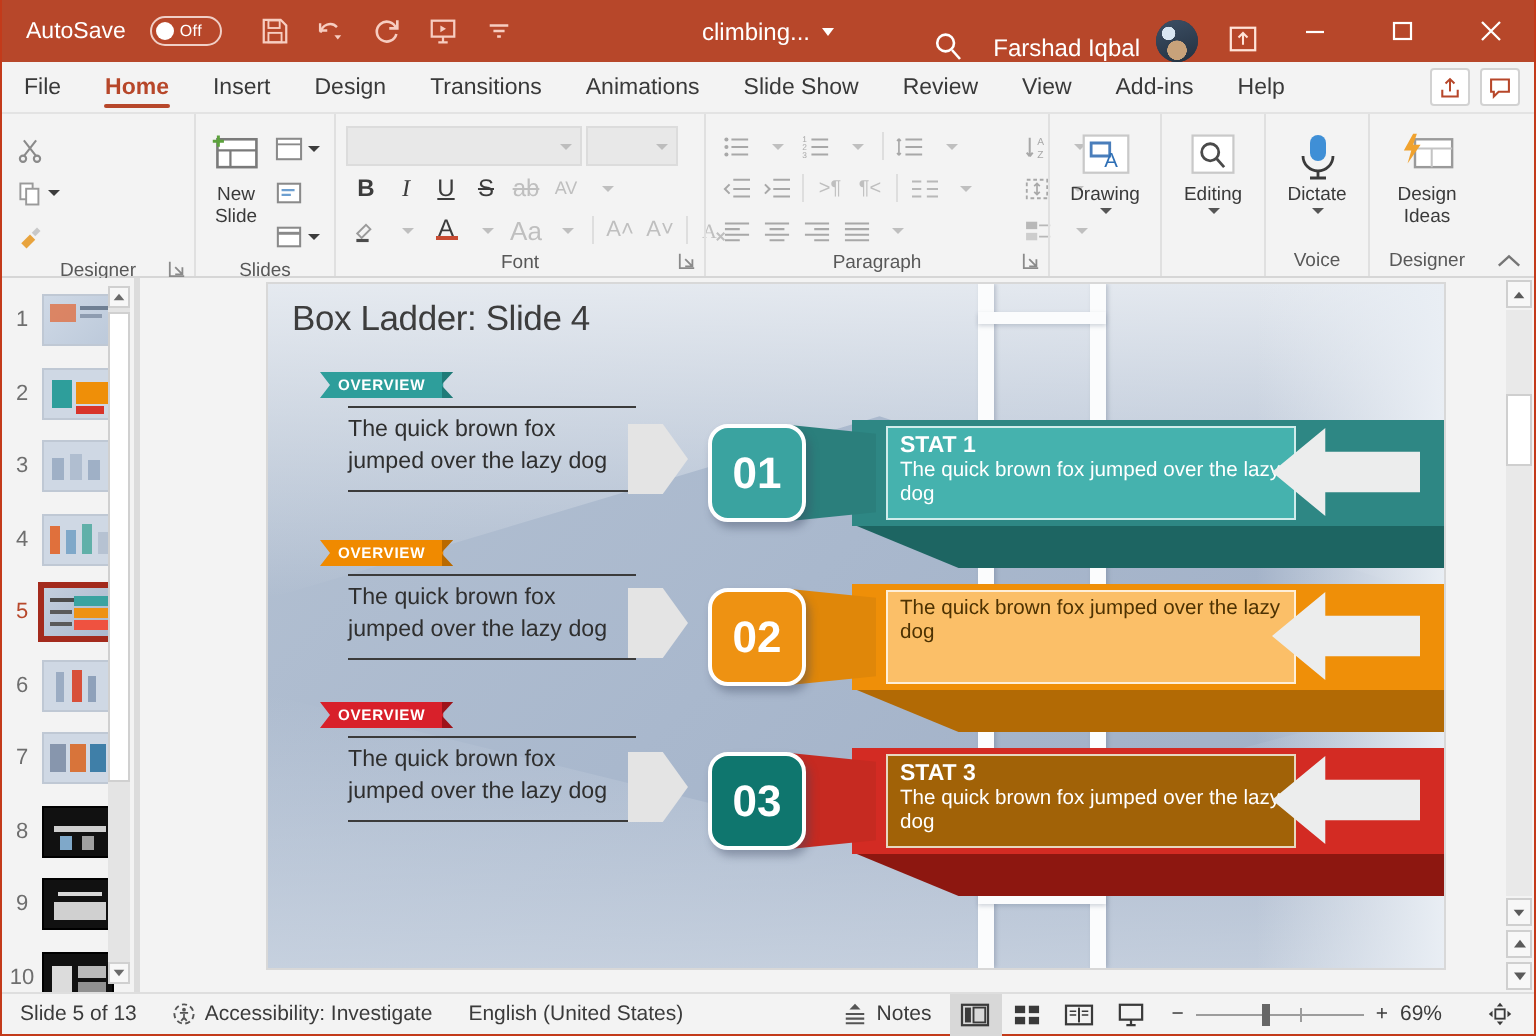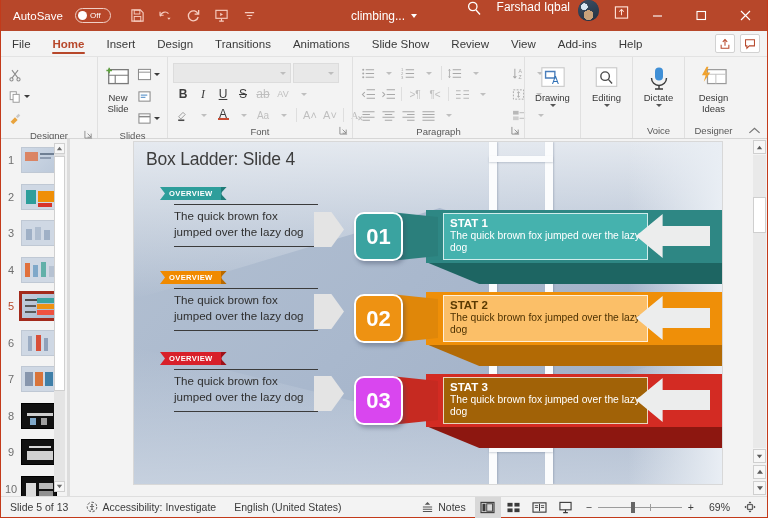--- a/index.html
+++ b/index.html
@@ -27,21 +27,21 @@
   .toggle-txt { font-size:8px; letter-spacing:.2px; color:#fff; }
   .tb-icons { display:flex; align-items:center; gap:3px; margin-left:14px; }
   .tb-ico { width:25px; height:24px; display:flex; align-items:center; justify-content:center;
             color:#fdd9ce; opacity:.92; }
   .tb-ico svg { display:block; }
   .tb-title { position:absolute; left:0; right:0; text-align:center; font-size:12px;
               pointer-events:none; display:flex; align-items:center; justify-content:center; gap:6px;}
   .tb-title .cap { pointer-events:auto; }
   .caret-d { width:0;height:0;border-left:3.5px solid transparent;border-right:3.5px solid transparent;
              border-top:4px solid #ffffff; display:inline-block; }
-  .tb-right { margin-left:auto; display:flex; align-items:flex-start; }
+  .tb-right { margin-left:auto; display:flex; align-items:flex-end; }
   .tb-search { width:38px; display:flex; align-items:center; justify-content:center; }
   .tb-user { font-size:12px; margin:0 8px 0 4px; white-space:nowrap; }
   .avatar { width:21px; height:21px; border-radius:50%; overflow:hidden; position:relative;
             background:#2d3a52; flex:none; }
   .avatar .face { position:absolute; width:100%; height:100%;
      background:
        radial-gradient(circle at 50% 72%, #c8a27a 0 26%, transparent 27%),
        radial-gradient(circle at 30% 32%, #d9e6f2 0 16%, transparent 17%),
        linear-gradient(160deg,#3d5066 0%, #23303f 100%);}
   .tb-share { width:28px; height:24px; display:flex; align-items:center; justify-content:center;
@@ -187,21 +187,21 @@
   .status { height:21px; background:#f3f3f3; border-top:1px solid #dedede; display:flex;
             align-items:center; flex:none; font-size:10.5px; color:#3b3b3b; }
   .st-item { display:flex; align-items:center; gap:4px; padding:0 9px; height:100%; white-space:nowrap;}
   .st-right { margin-left:auto; display:flex; align-items:center; height:100%; }
   .vbtn { width:26px; height:21px; display:flex; align-items:center; justify-content:center; color:#444;}
   .vbtn.sel { background:#d8d8d8; }
   .zoom { display:flex; align-items:center; gap:6px; padding:0 7px; }
   .zline { width:84px; height:1px; background:#9c9c9c; position:relative; }
   .zknob { position:absolute; left:33px; top:-5px; width:4px; height:11px; background:#666; }
   .zmid { position:absolute; left:52px; top:-3px; width:1px; height:7px; background:#9c9c9c; }
-  .zpct { width:30px; text-align:right; }
+  .zpct { width:30px; text-align:left; }
   svg { display:block; }
 </style>
 </head>
 <body>
 
 <div id="app">
 
   <div class="titlebar">
     <div class="tb-autosave">
       <span>AutoSave</span>
@@ -415,21 +415,21 @@
                 <path d="M2.5 14h7" stroke="#4b4b4b" stroke-width="1.8"></path>
               </svg>
           </span>
           <span class="fbtn">
               <span class="cd"></span>
             </span>
           <span class="fbtn dark" style="font-size:12px;display:flex;flex-direction:column;line-height:8px">A<span style="display:block;width:11px;height:2.5px;background:#c84b32;"></span></span>
           <span class="fbtn">
               <span class="cd"></span>
             </span>
-          <span class="fbtn" style="font-size:10px">Aa</span>
+          <span class="fbtn" style="font-size:13px">Aa</span>
           <span class="fbtn">
               <span class="cd"></span>
             </span>
           <span class="vsep"></span>
           <span class="fbtn" style="font-size:11px">A˄</span>
           <span class="fbtn" style="font-size:11px">A˅</span>
           <span class="vsep"></span>
           <span class="fbtn">
             <svg width="15" height="14" viewBox="0 0 16 15">
                 <text x="1" y="12" font-size="11" fill="#bfbfbf" font-family="Liberation Serif, serif">A</text>
@@ -828,41 +828,40 @@
           <span class="numbox" style="background:#3aa3a0">
             <span>01</span>
           </span>
           <span class="arrow"></span>
         </div>
 
         <div class="row" style="top:140px">
           <span class="skirt" style="background:#b26a05"></span>
           <span class="band" style="background:#ef8f08">
             <span class="band-inner" style="background:#fbbf68">
-              <span class="st-title" style="color:#5a3a02;display:block">STAT 2</span>
               <span class="st-body" style="color:#4d3202;display:block">The quick brown fox jumped over the lazy dog</span>
             </span>
           </span>
           <span class="wing" style="background:#e08709"></span>
           <span class="numbox" style="background:#ee9212">
             <span>02</span>
           </span>
           <span class="arrow"></span>
         </div>
 
         <div class="row" style="top:222px">
           <span class="skirt" style="background:#8d1710"></span>
           <span class="band" style="background:#d32b23">
             <span class="band-inner" style="background:#a16207">
               <span class="st-title" style="color:#ffffff;display:block">STAT 3</span>
               <span class="st-body" style="color:#ffffff;display:block">The quick brown fox jumped over the lazy dog</span>
             </span>
           </span>
           <span class="wing" style="background:#c62a21"></span>
-          <span class="numbox" style="background:#d946ef">
+          <span class="numbox" style="background:#0f766e">
             <span>03</span>
           </span>
           <span class="arrow"></span>
         </div>
       </div>
 
       <div class="vsb">
         <span class="vsb-btn">
           <svg width="7" height="5" viewBox="0 0 8 6">
               <path d="M4 1l3.2 4H.8z" fill="#5a5a5a"></path>

